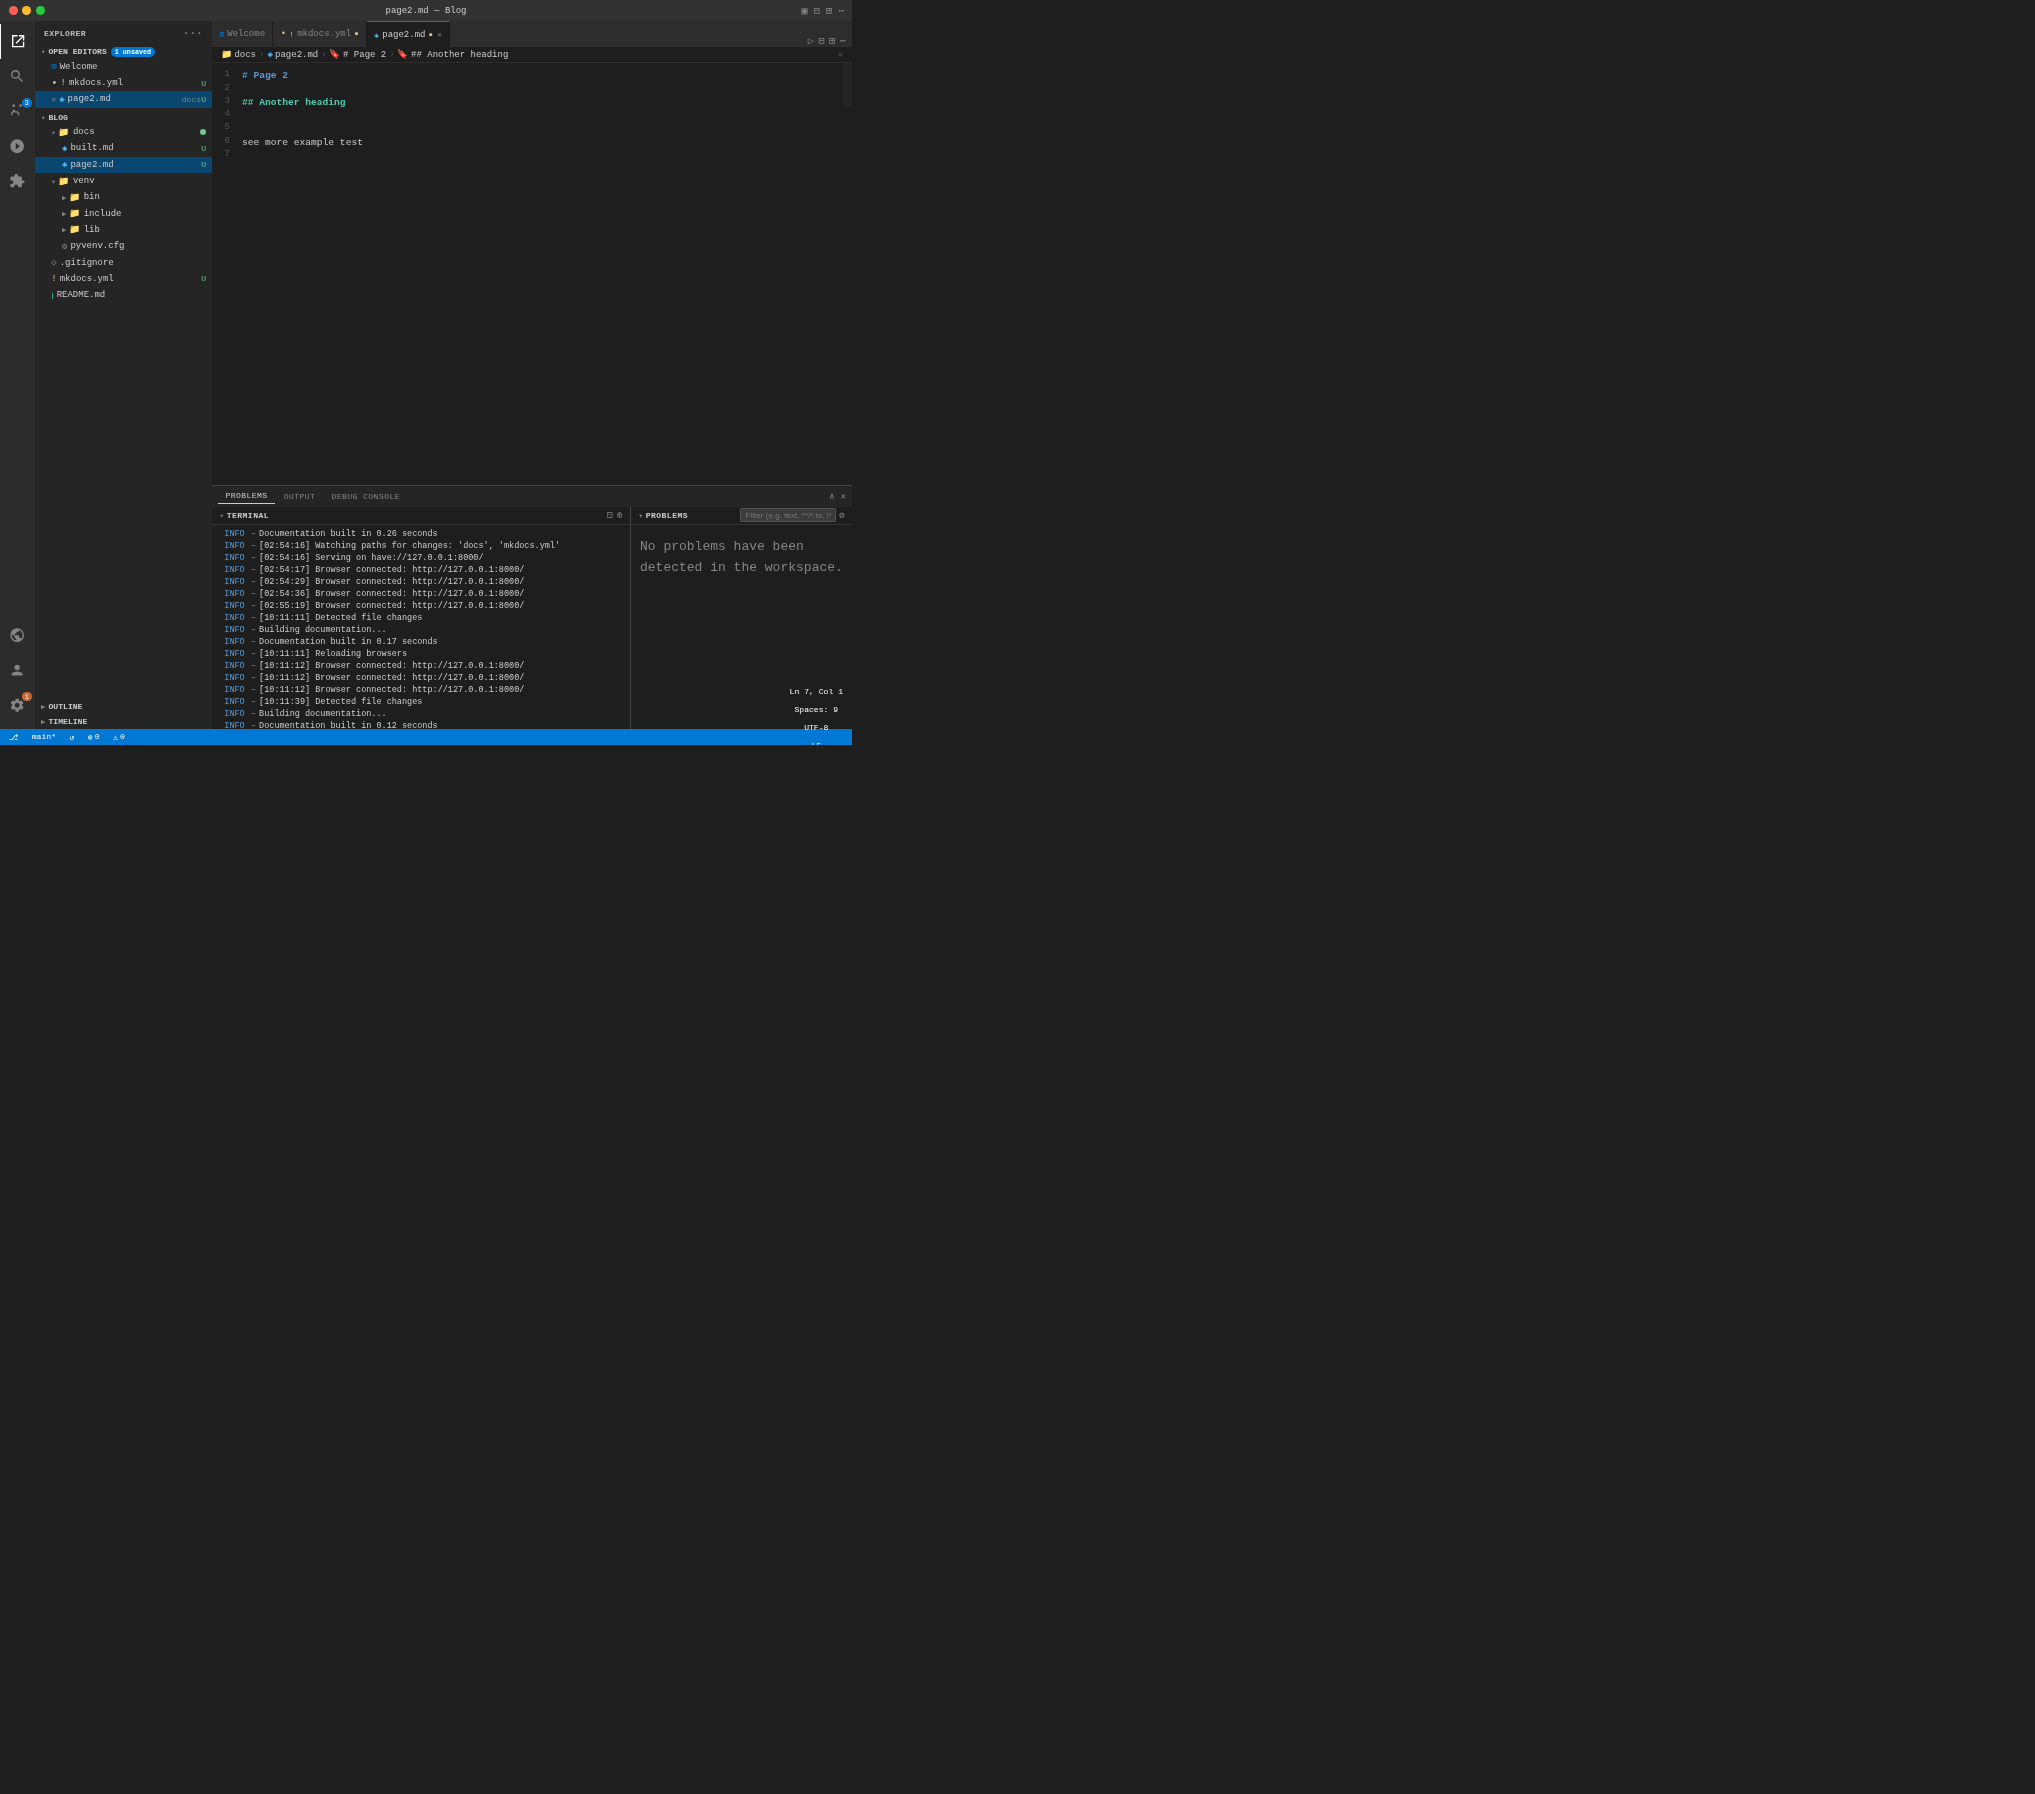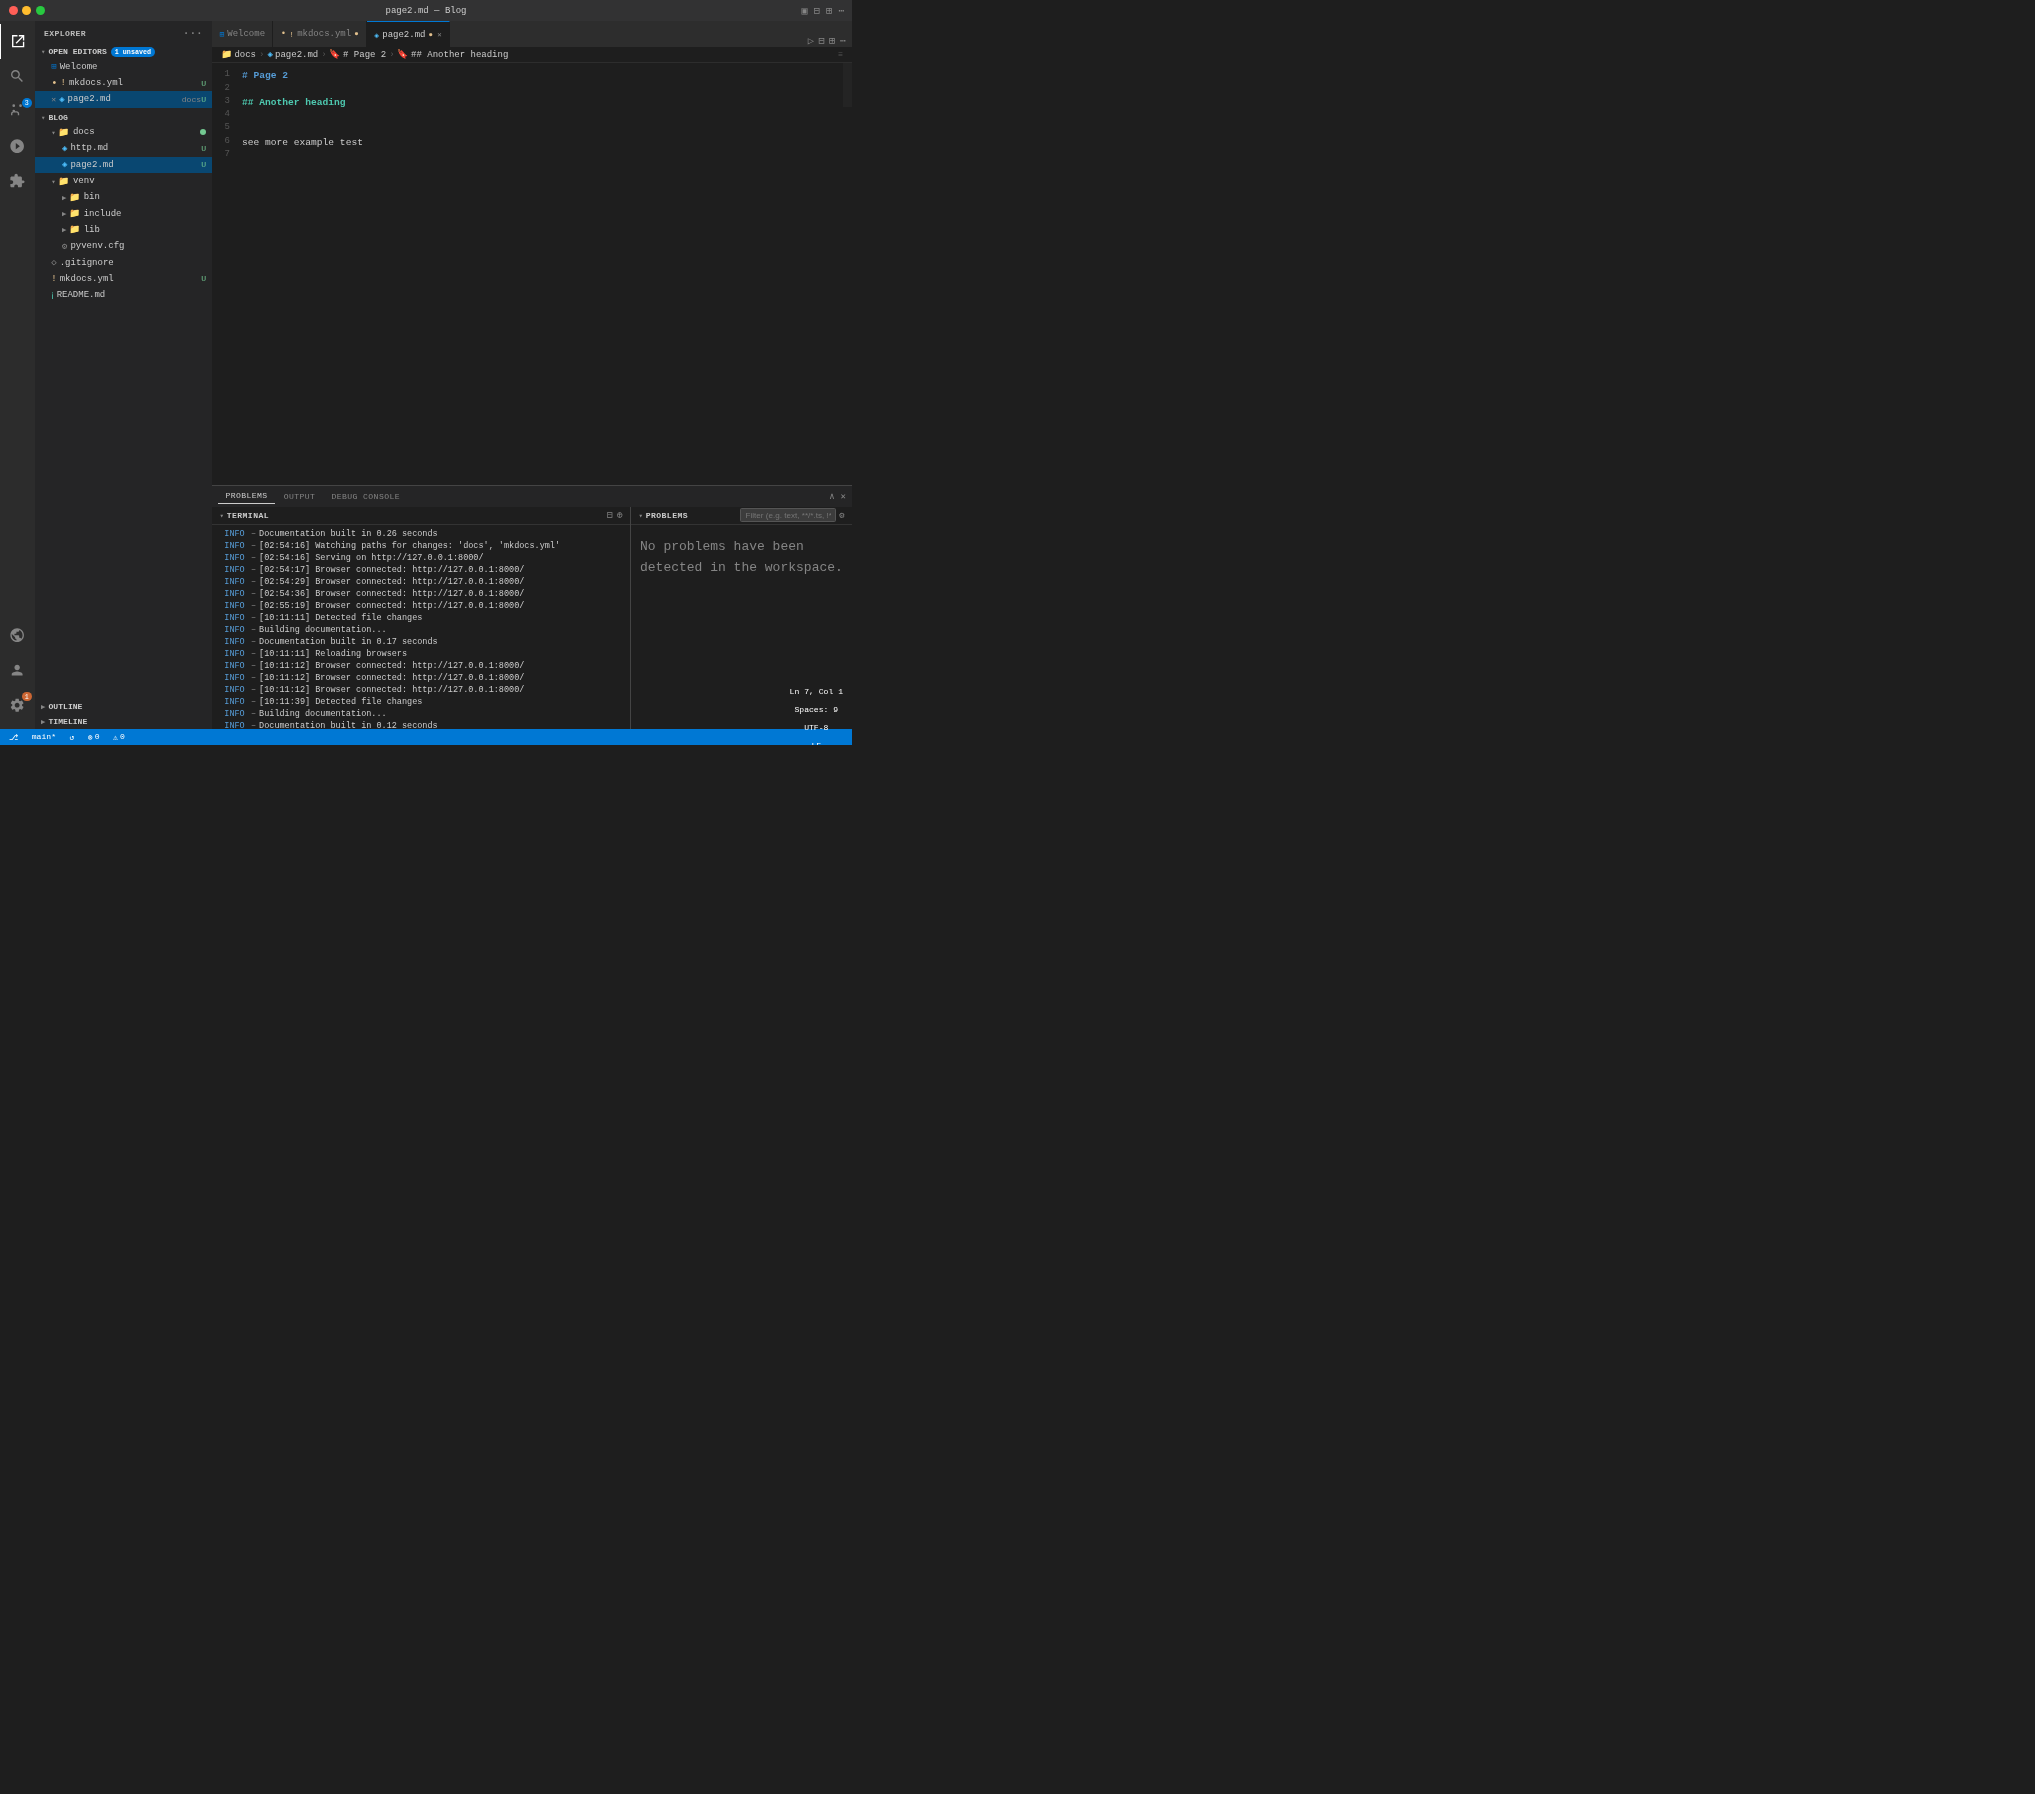--- a/index.html
+++ b/index.html
@@ -600,21 +600,21 @@
     </div>
 
     <div class="folder-item indent1">
       <span style="color:#858585;margin-right:3px;font-size:7.4px;">▾</span>
       <span style="color:#e8c07d;margin-right:3px;">📁</span>
       <span class="folder-name">docs</span>
       <div class="folder-dot"></div>
     </div>
     <div class="folder-item indent2">
       <span style="color:#4fc1ff;margin-right:3px;">◈</span>
-      <span class="folder-name">http.md</span>
+      <span class="folder-name">built.md</span>
       <span style="color:#73c991;margin-left:auto;font-size:8.1px;">U</span>
     </div>
     <div class="folder-item indent2" style="background:#094771;">
       <span style="color:#4fc1ff;margin-right:3px;">◈</span>
       <span class="folder-name">page2.md</span>
       <span style="color:#73c991;margin-left:auto;font-size:8.1px;">U</span>
     </div>
 
     <div class="folder-item indent1">
       <span style="color:#858585;margin-right:3px;font-size:7.4px;">▾</span>
@@ -782,21 +782,21 @@
               <span class="term-text">Documentation built in 0.26 seconds</span>
             </div>
             <div class="term-line">
               <span class="term-info">INFO</span>
               <span class="term-dash">–</span>
               <span class="term-text">[02:54:16] Watching paths for changes: 'docs', 'mkdocs.yml'</span>
             </div>
             <div class="term-line">
               <span class="term-info">INFO</span>
               <span class="term-dash">–</span>
-              <span class="term-text">[02:54:16] Serving on http://127.0.0.1:8000/</span>
+              <span class="term-text">[02:54:16] Serving on have://127.0.0.1:8000/</span>
             </div>
             <div class="term-line">
               <span class="term-info">INFO</span>
               <span class="term-dash">–</span>
               <span class="term-text">[02:54:17] Browser connected: http://127.0.0.1:8000/</span>
             </div>
             <div class="term-line">
               <span class="term-info">INFO</span>
               <span class="term-dash">–</span>
               <span class="term-text">[02:54:29] Browser connected: http://127.0.0.1:8000/</span>

